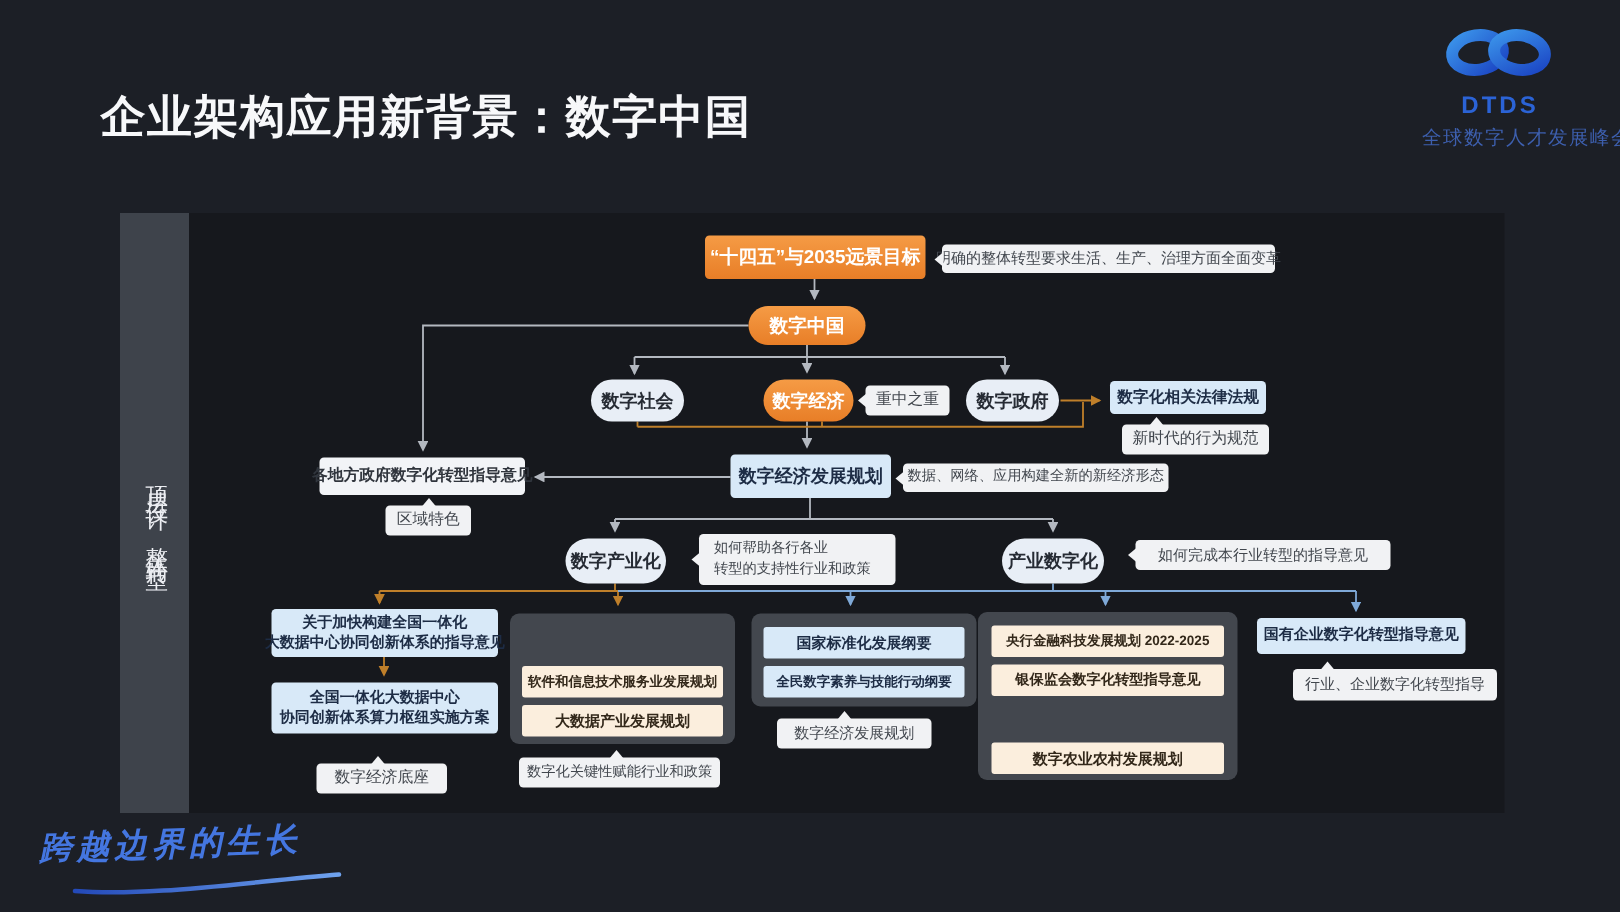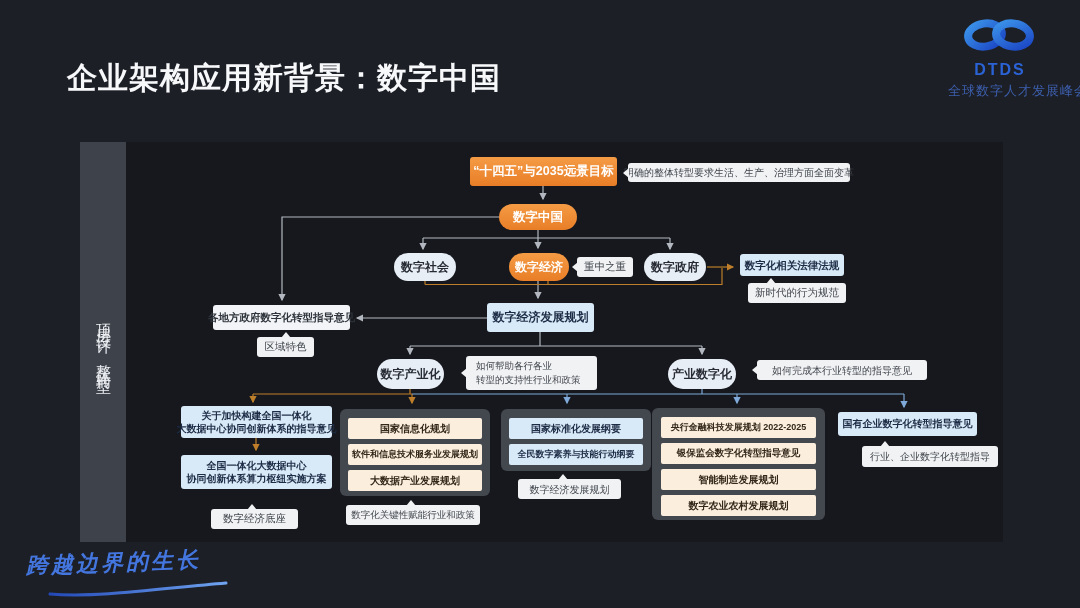--- a/index.html
+++ b/index.html
@@ -148,56 +148,55 @@
   <div class="node pill" style="left:394px;top:253px;width:62px;height:28px;font-size:12px;">数字社会</div>
   <div class="node pill orange" style="left:509px;top:253px;width:60px;height:28px;font-size:12px;">数字经济</div>
   <div class="bubble p-left" style="left:577px;top:257px;width:56px;height:20px;font-size:10.5px;">重中之重</div>
   <div class="node pill" style="left:644px;top:253px;width:62px;height:28px;font-size:12px;">数字政府</div>
   <div class="node bluebox" style="left:740px;top:254px;width:104px;height:22px;font-size:10.5px;">数字化相关法律法规</div>
   <div class="bubble p-top" style="left:748px;top:283px;width:98px;height:20px;font-size:10.5px;--ptx:18px;">新时代的行为规范</div>
 
   <div class="node whitebox" style="left:213px;top:305px;width:137px;height:25px;font-size:10.5px;">各地方政府数字化转型指导意见</div>
   <div class="bubble p-top" style="left:257px;top:337px;width:57px;height:20px;font-size:10.5px;--ptx:24px;">区域特色</div>
   <div class="node bluebox" style="left:487px;top:303px;width:107px;height:29px;font-size:12px;font-weight:700;">数字经济发展规划</div>
+  <div class="bubble p-left" style="left:602px;top:309px;width:177px;height:19px;font-size:9.5px;">数据、网络、应用构建全新的新经济形态</div>
 
   <div class="node pill" style="left:377px;top:359px;width:67px;height:30px;font-size:12px;">数字产业化</div>
   <div class="bubble p-left two" style="left:466px;top:356px;width:121px;height:34px;font-size:9.5px;justify-content:center;align-items:flex-start;flex-direction:column;padding-left:10px;text-align:left;">
     <span>如何帮助各行各业</span>
     <span>转型的支持性行业和政策</span>
   </div>
   <div class="node pill" style="left:668px;top:359px;width:68px;height:30px;font-size:12px;">产业数字化</div>
   <div class="bubble p-left" style="left:757px;top:360px;width:170px;height:20px;font-size:10px;">如何完成本行业转型的指导意见</div>
 
   <div class="node bluebox two" style="left:181px;top:406px;width:151px;height:32px;font-size:10px;">
     <span>关于加快构建全国一体化</span>
     <span>大数据中心协同创新体系的指导意见</span>
   </div>
   <div class="node bluebox two" style="left:181px;top:455px;width:151px;height:34px;font-size:10px;">
     <span>全国一体化大数据中心</span>
     <span>协同创新体系算力枢纽实施方案</span>
   </div>
   <div class="bubble p-top" style="left:211px;top:509px;width:87px;height:20px;font-size:10.5px;--ptx:36px;">数字经济底座</div>
 
   <div class="group" style="left:340px;top:409px;width:150px;height:87px;">
-    <div class="gbox cream" style="top:9px;font-size:10px;">国家信息化规划</div>
     <div class="gbox cream" style="top:35px;font-size:9px;">软件和信息技术服务业发展规划</div>
     <div class="gbox cream" style="top:61px;font-size:10px;">大数据产业发展规划</div>
   </div>
   <div class="bubble p-top" style="left:346px;top:505px;width:134px;height:20px;font-size:9.5px;--ptx:60px;">数字化关键性赋能行业和政策</div>
 
   <div class="group" style="left:501px;top:409px;width:150px;height:62px;">
     <div class="gbox bluebox" style="top:9px;font-size:10px;">国家标准化发展纲要</div>
     <div class="gbox bluebox" style="top:35px;font-size:9px;">全民数字素养与技能行动纲要</div>
   </div>
   <div class="bubble p-top" style="left:518px;top:479px;width:103px;height:20px;font-size:10px;--ptx:40px;">数字经济发展规划</div>
 
   <div class="group" style="left:652px;top:408px;width:173px;height:112px;">
     <div class="gbox cream" style="left:9px;width:155px;top:9px;font-size:9px;">央行金融科技发展规划 2022-2025</div>
     <div class="gbox cream" style="left:9px;width:155px;top:35px;font-size:9.5px;">银保监会数字化转型指导意见</div>
-    <div class="gbox cream" style="left:9px;width:155px;top:61px;font-size:10px;">智能制造发展规划</div>
     <div class="gbox cream" style="left:9px;width:155px;top:87px;font-size:10px;">数字农业农村发展规划</div>
   </div>
 
   <div class="node bluebox" style="left:838px;top:412px;width:139px;height:24px;font-size:10px;">国有企业数字化转型指导意见</div>
   <div class="bubble p-top" style="left:842px;top:446px;width:136px;height:21px;font-size:10px;margin-left:20px;--ptx:18px;">行业、企业数字化转型指导</div>
 
   <div class="slogan">跨越边界的生长</div>
   <svg class="swoosh" width="190" height="20" viewBox="0 0 190 20">
     <defs>
       <linearGradient id="lg2" x1="0" y1="0" x2="1" y2="0">

